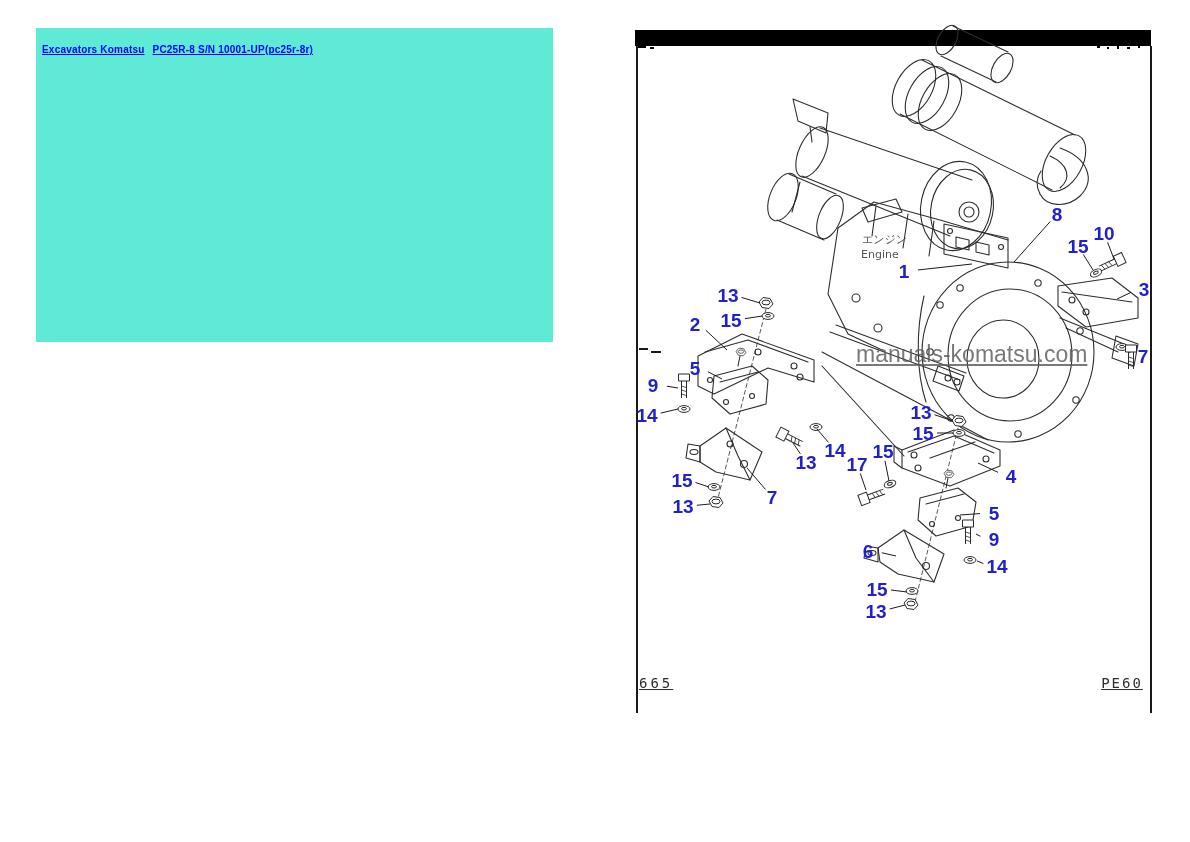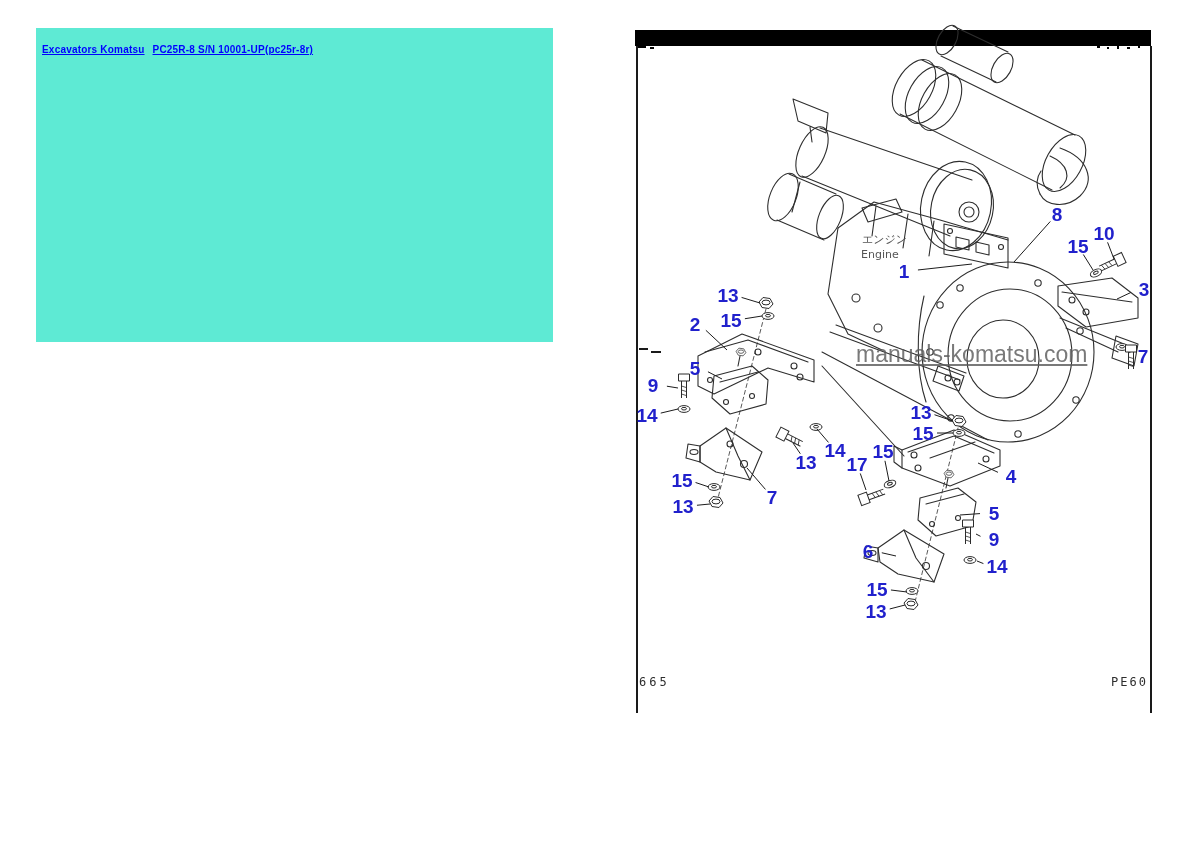--- a/index.html
+++ b/index.html
@@ -29,25 +29,25 @@
   .border-left{left:636px;}
   .border-right{left:1150px;}
   .tickmark{position:absolute;background:#000;}
   .edge-dash{position:absolute;background:#1a1a1a;height:2px;}
   .watermark{
     position:absolute;left:856px;top:341px;width:206px;
     font-size:23px;font-weight:500;color:var(--wm-color,#5c5c5c);
     opacity:.82;letter-spacing:0px;white-space:nowrap;text-decoration:underline;
   }
   .footer-text{
-    position:absolute;top:675px;font-size:12px;color:#2e2e2e;
-    font-family:"DejaVu Sans Mono", monospace;letter-spacing:3px;white-space:nowrap;
+    position:absolute;top:675px;font-size:14px;color:#2e2e2e;
+    font-family:"DejaVu Sans Mono", monospace;letter-spacing:3px;white-space:nowrap;text-decoration:underline;
   }
   .footer-left{left:639px;}
-  .footer-right{left:1096px;width:52px;text-align:right;letter-spacing:2px;}
+  .footer-right{left:1096px;width:52px;text-align:center;letter-spacing:2px;}
   svg.artlayer{position:absolute;left:0;top:0;pointer-events:none;}
   .callout{
     position:absolute;transform:translate(-50%,-50%);
     font-size:19px;font-weight:bold;color:var(--callout-color,#2121cc);
     font-family:"Liberation Sans", sans-serif;line-height:1;
   }
 </style>
 </head>
 <body>
 

